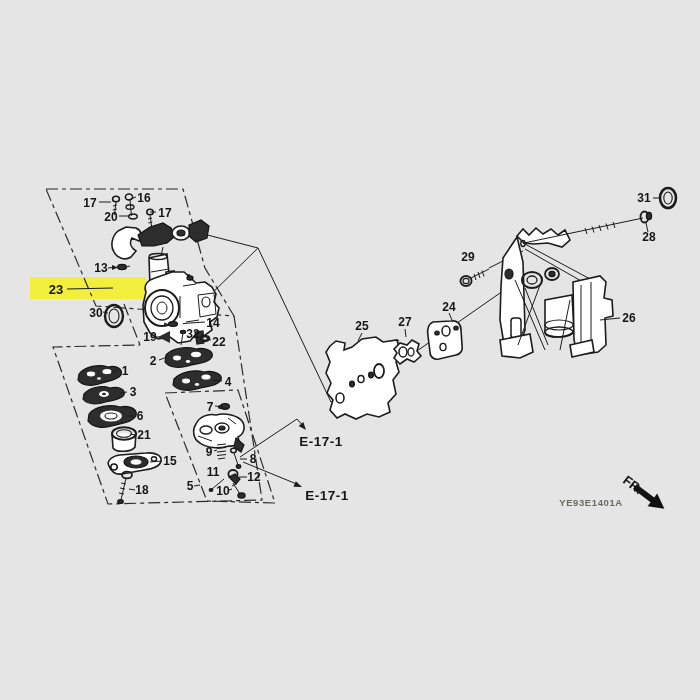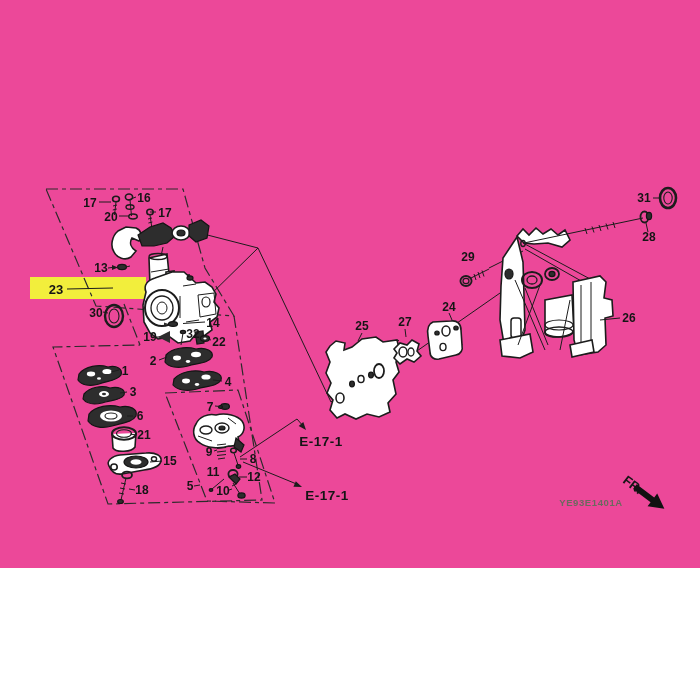--- a/index.html
+++ b/index.html
@@ -1,16 +1,16 @@
 <!DOCTYPE html>
 <html><head>
 <meta charset="utf-8">
 <style>
   html,body{margin:0;padding:0;background:#ffffff;}
-  .stage{position:relative;width:700px;height:568px;background:#ec4899;overflow:hidden;
+  .stage{position:relative;width:700px;height:700px;background:#e5e5e5;overflow:hidden;
          font-family:"Liberation Sans",sans-serif;}
   svg{display:block}
   text{font-family:"Liberation Sans",sans-serif;fill:#151515;}
   .plbl{font-size:12px;font-weight:bold;}
   .plbl-big{font-size:13px;font-weight:bold;}
   .ref{font-size:13.5px;font-weight:bold;letter-spacing:.5px;}
   .code{font-size:9.5px;font-weight:bold;fill:#6b6a5e;letter-spacing:.6px;}
   .fr{font-size:13px;font-weight:bold;}
   .ln{stroke:#1c1c1c;stroke-width:1;fill:none;}
   .dash{stroke:#2b2b2b;stroke-width:1.2;fill:none;stroke-dasharray:12 4 4 4;}

